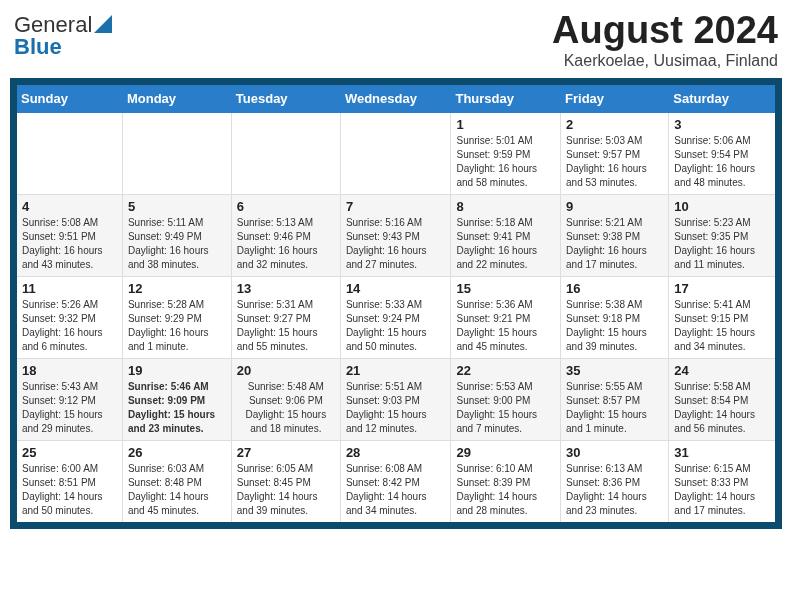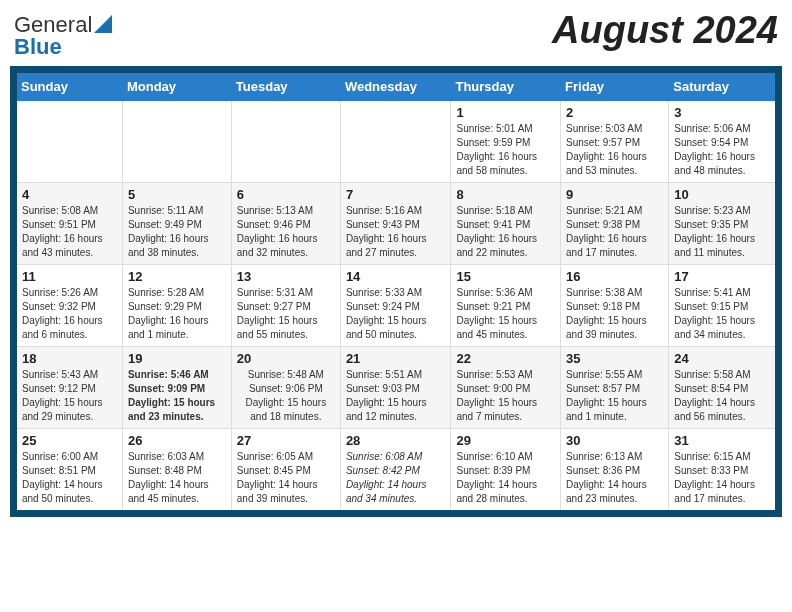--- a/index.html
+++ b/index.html
@@ -40,21 +40,20 @@
       align-items: center;
     }
     .title-block {
       text-align: right;
     }
     .month-year {
       font-size: 38px;
       font-weight: bold;
       color: #222;
       line-height: 1.1;
-      font-style: italic;
     }
     .location {
       font-size: 16px;
       color: #444;
     }
     .calendar {
       width: 100%;
       border-collapse: collapse;
       border: 7px solid #0c4a6e;
     }
@@ -104,20 +103,21 @@
     <div class="logo-top-line">
       <span class="logo-text-general">General</span>
       <svg width="18" height="18" viewBox="0 0 18 18" style="margin-left:2px; margin-top:-2px;">
         <polygon points="0,18 18,18 18,0" fill="#1a6fad"></polygon>
       </svg>
     </div>
     <span class="logo-text-blue">Blue</span>
   </div>
   <div class="title-block">
     <div class="month-year">August 2024</div>
+    <div class="location">Kaerkoelae, Uusimaa, Finland</div>
   </div>
 </div>
 
 <table class="calendar">
   <thead>
     <tr>
     <th>Sunday</th>
         <th>Monday</th>
         <th>Tuesday</th>
         <th>Wednesday</th>
@@ -324,21 +324,21 @@
         </td>
         <td>
           <span class="day-number">27</span>
           <div class="day-info" style="white-space: pre-line;">Sunrise: 6:05 AM
 Sunset: 8:45 PM
 Daylight: 14 hours
 and 39 minutes.</div>
         </td>
         <td>
           <span class="day-number">28</span>
-          <div class="day-info" style="white-space: pre-line; font-style: italic;">Sunrise: 6:08 AM
+          <div class="day-info" style="white-space: pre-line;">Sunrise: 6:08 AM
 Sunset: 8:42 PM
 Daylight: 14 hours
 and 34 minutes.</div>
         </td>
         <td>
           <span class="day-number">29</span>
           <div class="day-info" style="white-space: pre-line;">Sunrise: 6:10 AM
 Sunset: 8:39 PM
 Daylight: 14 hours
 and 28 minutes.</div>

